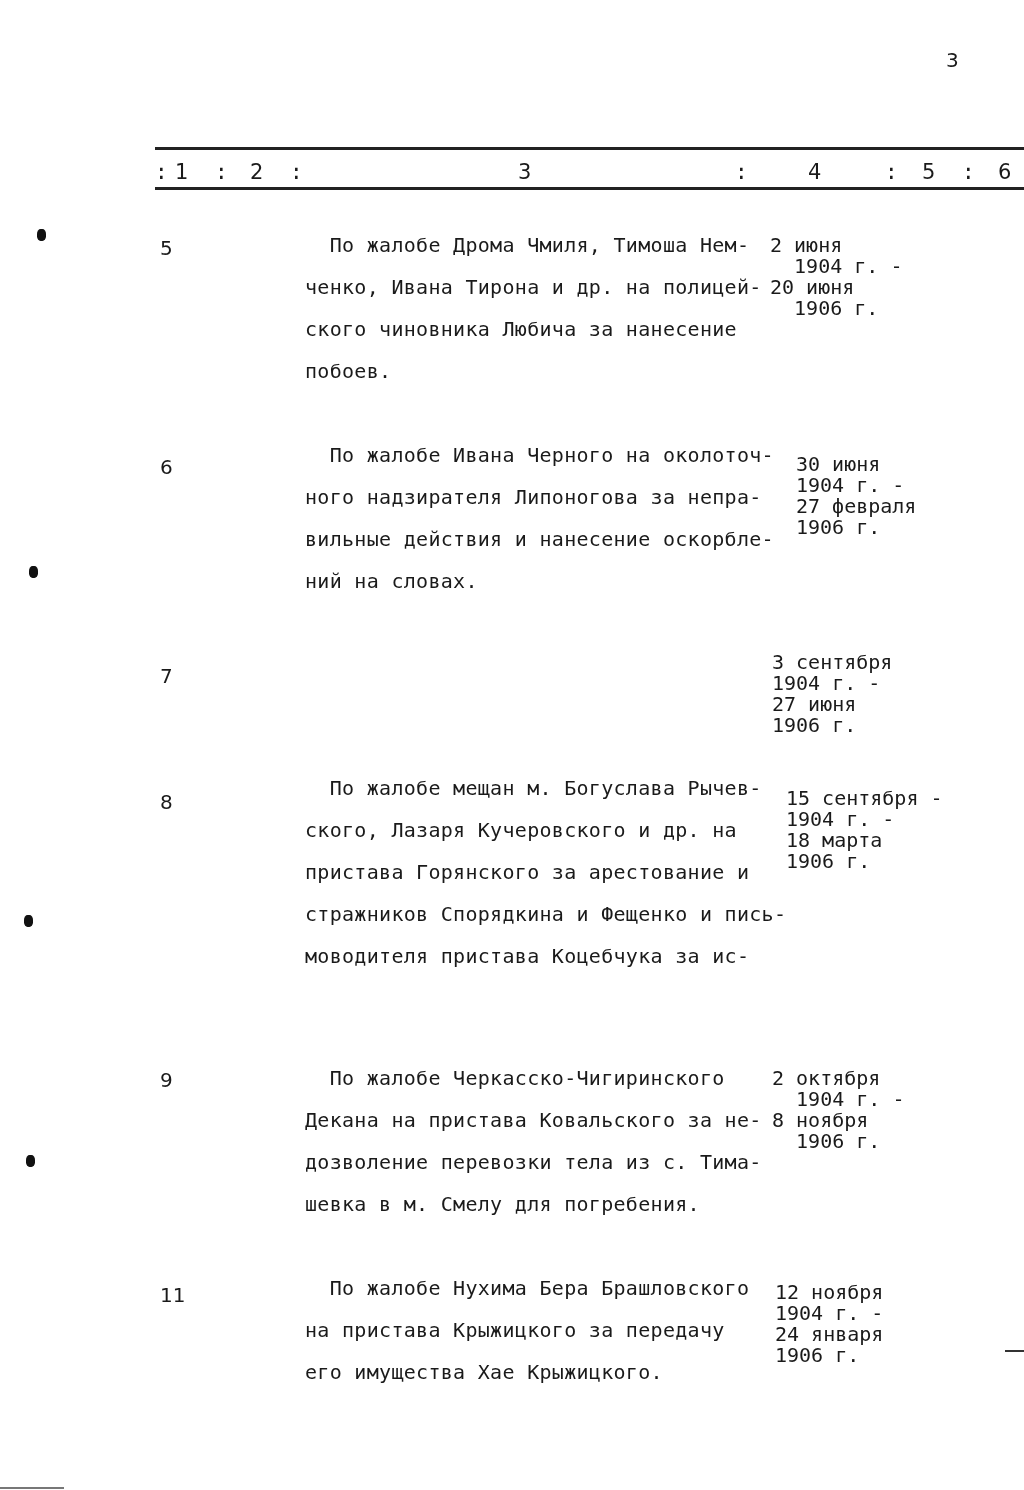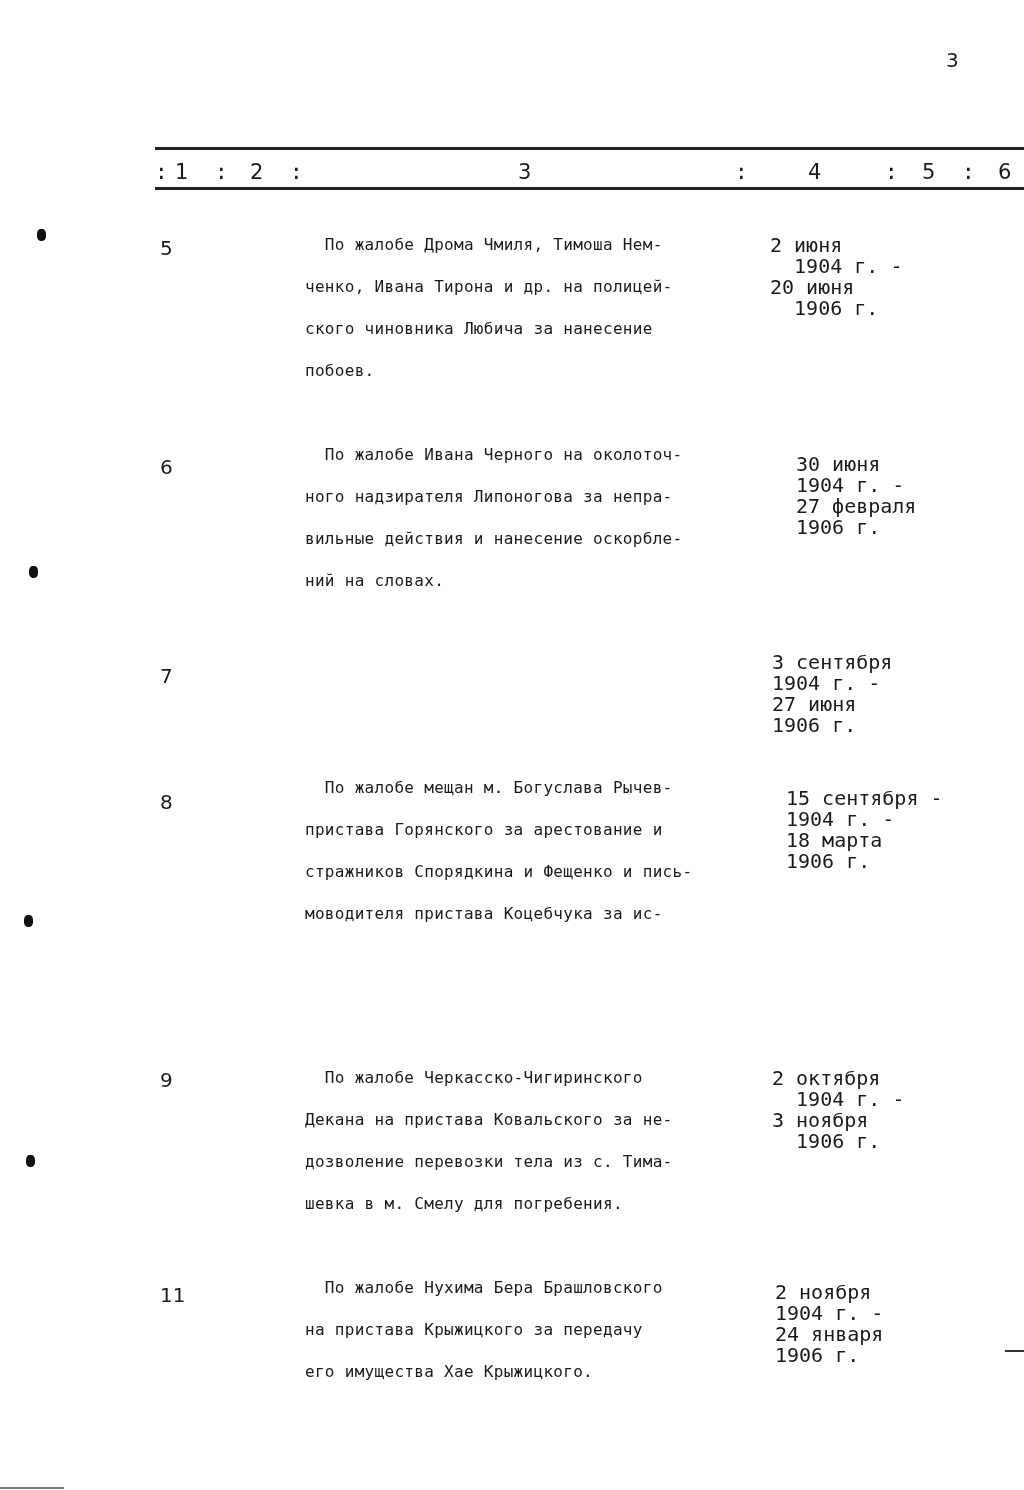--- a/index.html
+++ b/index.html
@@ -8,21 +8,21 @@
     background: #ffffff; color: #1a1a1a;
     font-family: "DejaVu Sans Mono", "Liberation Mono", monospace;
   }
   .page-number { position: absolute; left: 946px; top: 48px; font-size: 20px; font-family: "DejaVu Sans", sans-serif; }
   .rule { position: absolute; left: 155px; right: 0; background: #222; }
   .rule.top { top: 147px; height: 3px; }
   .rule.bot { top: 187px; height: 3px; }
   .head-cell { position: absolute; top: 160px; font-size: 21px; font-family: "DejaVu Sans", sans-serif; }
   .colon { position: absolute; top: 160px; font-size: 21px; }
   .row-num { position: absolute; left: 160px; font-size: 20px; font-family: "DejaVu Sans", sans-serif; }
-  .desc { position: absolute; left: 305px; width: 475px; font-size: 16px; line-height: 42px; letter-spacing: 0.3px; }
+  .desc { position: absolute; left: 305px; width: 475px; font-size: 20px; line-height: 42px; letter-spacing: 0.3px; }
   .desc .line { display: block; white-space: pre; }
   .dates { position: absolute; font-size: 20px; line-height: 21px; }
   .dates .line { display: block; white-space: pre; }
   .margin-mark { position: absolute; width: 9px; height: 12px; background: #111; border-radius: 40%; }
   .side-tick { position: absolute; left: 1005px; top: 1350px; width: 19px; height: 2px; background: #333; }
   .foot-tick { position: absolute; left: 0; top: 1487px; width: 64px; height: 2px; background: #777; }
 </style>
 </head>
 <body>
 
@@ -85,20 +85,21 @@
       <span class="line">1904 г. -</span>
       <span class="line">27 июня</span>
       <span class="line">1906 г.</span>
     </div>
   </div>
 
   <div>
     <div class="row-num" style="top:790px">8</div>
     <div class="desc" style="top:767px">
       <span class="line">  По жалобе мещан м. Богуслава Рычев-</span>
+      <span class="line">ского, Лазаря Кучеровского и др. на</span>
       <span class="line">пристава Горянского за арестование и</span>
       <span class="line">стражников Спорядкина и Фещенко и пись-</span>
       <span class="line">моводителя пристава Коцебчука за ис-</span>
     </div>
     <div class="dates" style="left:786px;top:788px">
       <span class="line">15 сентября -</span>
       <span class="line">1904 г. -</span>
       <span class="line">18 марта</span>
       <span class="line">1906 г.</span>
     </div>
@@ -108,34 +109,34 @@
     <div class="row-num" style="top:1068px">9</div>
     <div class="desc" style="top:1057px">
       <span class="line">  По жалобе Черкасско-Чигиринского</span>
       <span class="line">Декана на пристава Ковальского за не-</span>
       <span class="line">дозволение перевозки тела из с. Тима-</span>
       <span class="line">шевка в м. Смелу для погребения.</span>
     </div>
     <div class="dates" style="left:772px;top:1068px">
       <span class="line">2 октября</span>
       <span class="line">  1904 г. -</span>
-      <span class="line">3 ноября</span>
+      <span class="line">8 ноября</span>
       <span class="line">  1906 г.</span>
     </div>
   </div>
 
   <div>
     <div class="row-num" style="top:1283px">11</div>
     <div class="desc" style="top:1267px">
       <span class="line">  По жалобе Нухима Бера Брашловского</span>
       <span class="line">на пристава Крыжицкого за передачу</span>
       <span class="line">его имущества Хае Крыжицкого.</span>
     </div>
     <div class="dates" style="left:775px;top:1282px">
-      <span class="line">2 ноября</span>
+      <span class="line">12 ноября</span>
       <span class="line">1904 г. -</span>
       <span class="line">24 января</span>
       <span class="line">1906 г.</span>
     </div>
   </div>
 
   <div class="margin-mark" style="left:37px;top:229px"></div>
   <div class="margin-mark" style="left:29px;top:566px"></div>
   <div class="margin-mark" style="left:24px;top:915px"></div>
   <div class="margin-mark" style="left:26px;top:1155px"></div>

